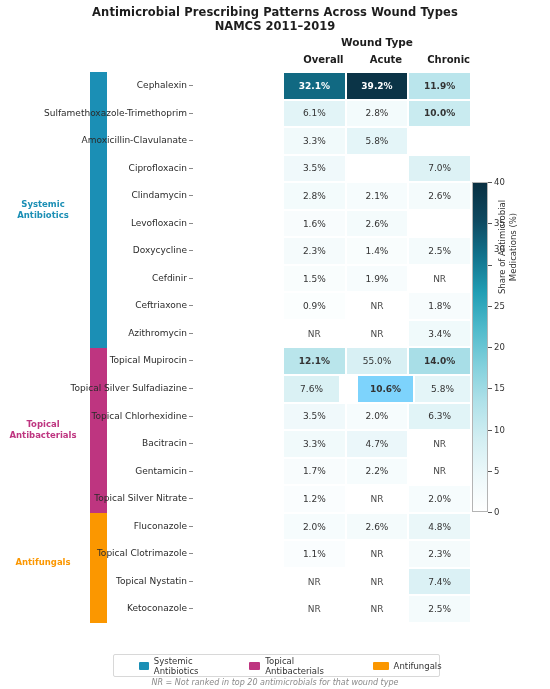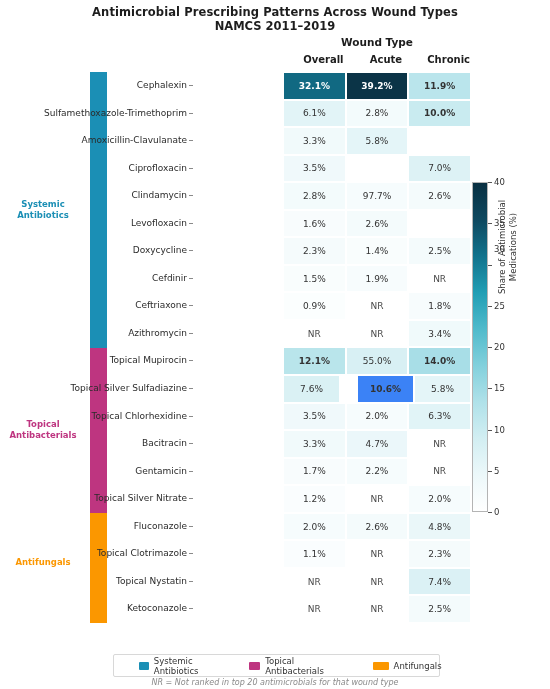--- a/index.html
+++ b/index.html
@@ -246,21 +246,21 @@
       <div class="row-label">Ciprofloxacin</div>
       <div class="row-tick"></div>
       <div class="hm-cell" style="background: rgb(240, 249, 251); color: rgb(51, 51, 51);">3.5%</div>
       <div class="hm-cell" style="background: #a3a3a3; color: rgb(51, 51, 51); margin-top: 36px;">4.0%</div>
       <div class="hm-cell" style="background: rgb(221, 242, 245); color: rgb(51, 51, 51);">7.0%</div>
     </div>
     <div class="hm-row">
       <div class="row-label">Clindamycin</div>
       <div class="row-tick"></div>
       <div class="hm-cell" style="background: rgb(243, 251, 252); color: rgb(51, 51, 51);">2.8%</div>
-      <div class="hm-cell" style="background: rgb(246, 252, 253); color: rgb(51, 51, 51);">97.7%</div>
+      <div class="hm-cell" style="background: rgb(246, 252, 253); color: rgb(51, 51, 51);">2.1%</div>
       <div class="hm-cell" style="background: rgb(244, 251, 252); color: rgb(51, 51, 51);">2.6%</div>
     </div>
     <div class="hm-row">
       <div class="row-label">Levofloxacin</div>
       <div class="row-tick"></div>
       <div class="hm-cell" style="background: rgb(248, 252, 253); color: rgb(51, 51, 51);">1.6%</div>
       <div class="hm-cell" style="background: rgb(244, 251, 252); color: rgb(51, 51, 51);">2.6%</div>
     </div>
     <div class="hm-row">
       <div class="row-label">Doxycycline</div>
@@ -294,21 +294,21 @@
       <div class="row-label">Topical Mupirocin</div>
       <div class="row-tick"></div>
       <div class="hm-cell strong" style="background: rgb(185, 229, 235); color: rgb(51, 51, 51);">12.1%</div>
       <div class="hm-cell" style="background: rgb(216, 240, 244); color: rgb(51, 51, 51);">55.0%</div>
       <div class="hm-cell strong" style="background: rgb(168, 222, 231); color: rgb(51, 51, 51);">14.0%</div>
     </div>
     <div class="hm-row">
       <div class="row-label">Topical Silver Sulfadiazine</div>
       <div class="row-tick"></div>
       <div class="hm-cell" style="background: rgb(218, 241, 244); color: rgb(51, 51, 51);">7.6%</div>
-      <div class="hm-cell strong" style="background: #3b82f6; color: rgb(51, 51, 51); margin-left: 17px;">10.6%</div>
+      <div class="hm-cell strong" style="background: #7dd3fc; color: rgb(51, 51, 51); margin-left: 17px;">10.6%</div>
       <div class="hm-cell" style="background: rgb(228, 245, 248); color: rgb(51, 51, 51);">5.8%</div>
     </div>
     <div class="hm-row">
       <div class="row-label">Topical Chlorhexidine</div>
       <div class="row-tick"></div>
       <div class="hm-cell" style="background: rgb(240, 249, 251); color: rgb(51, 51, 51);">3.5%</div>
       <div class="hm-cell" style="background: rgb(246, 252, 253); color: rgb(51, 51, 51);">2.0%</div>
       <div class="hm-cell" style="background: rgb(225, 244, 247); color: rgb(51, 51, 51);">6.3%</div>
     </div>
     <div class="hm-row">

